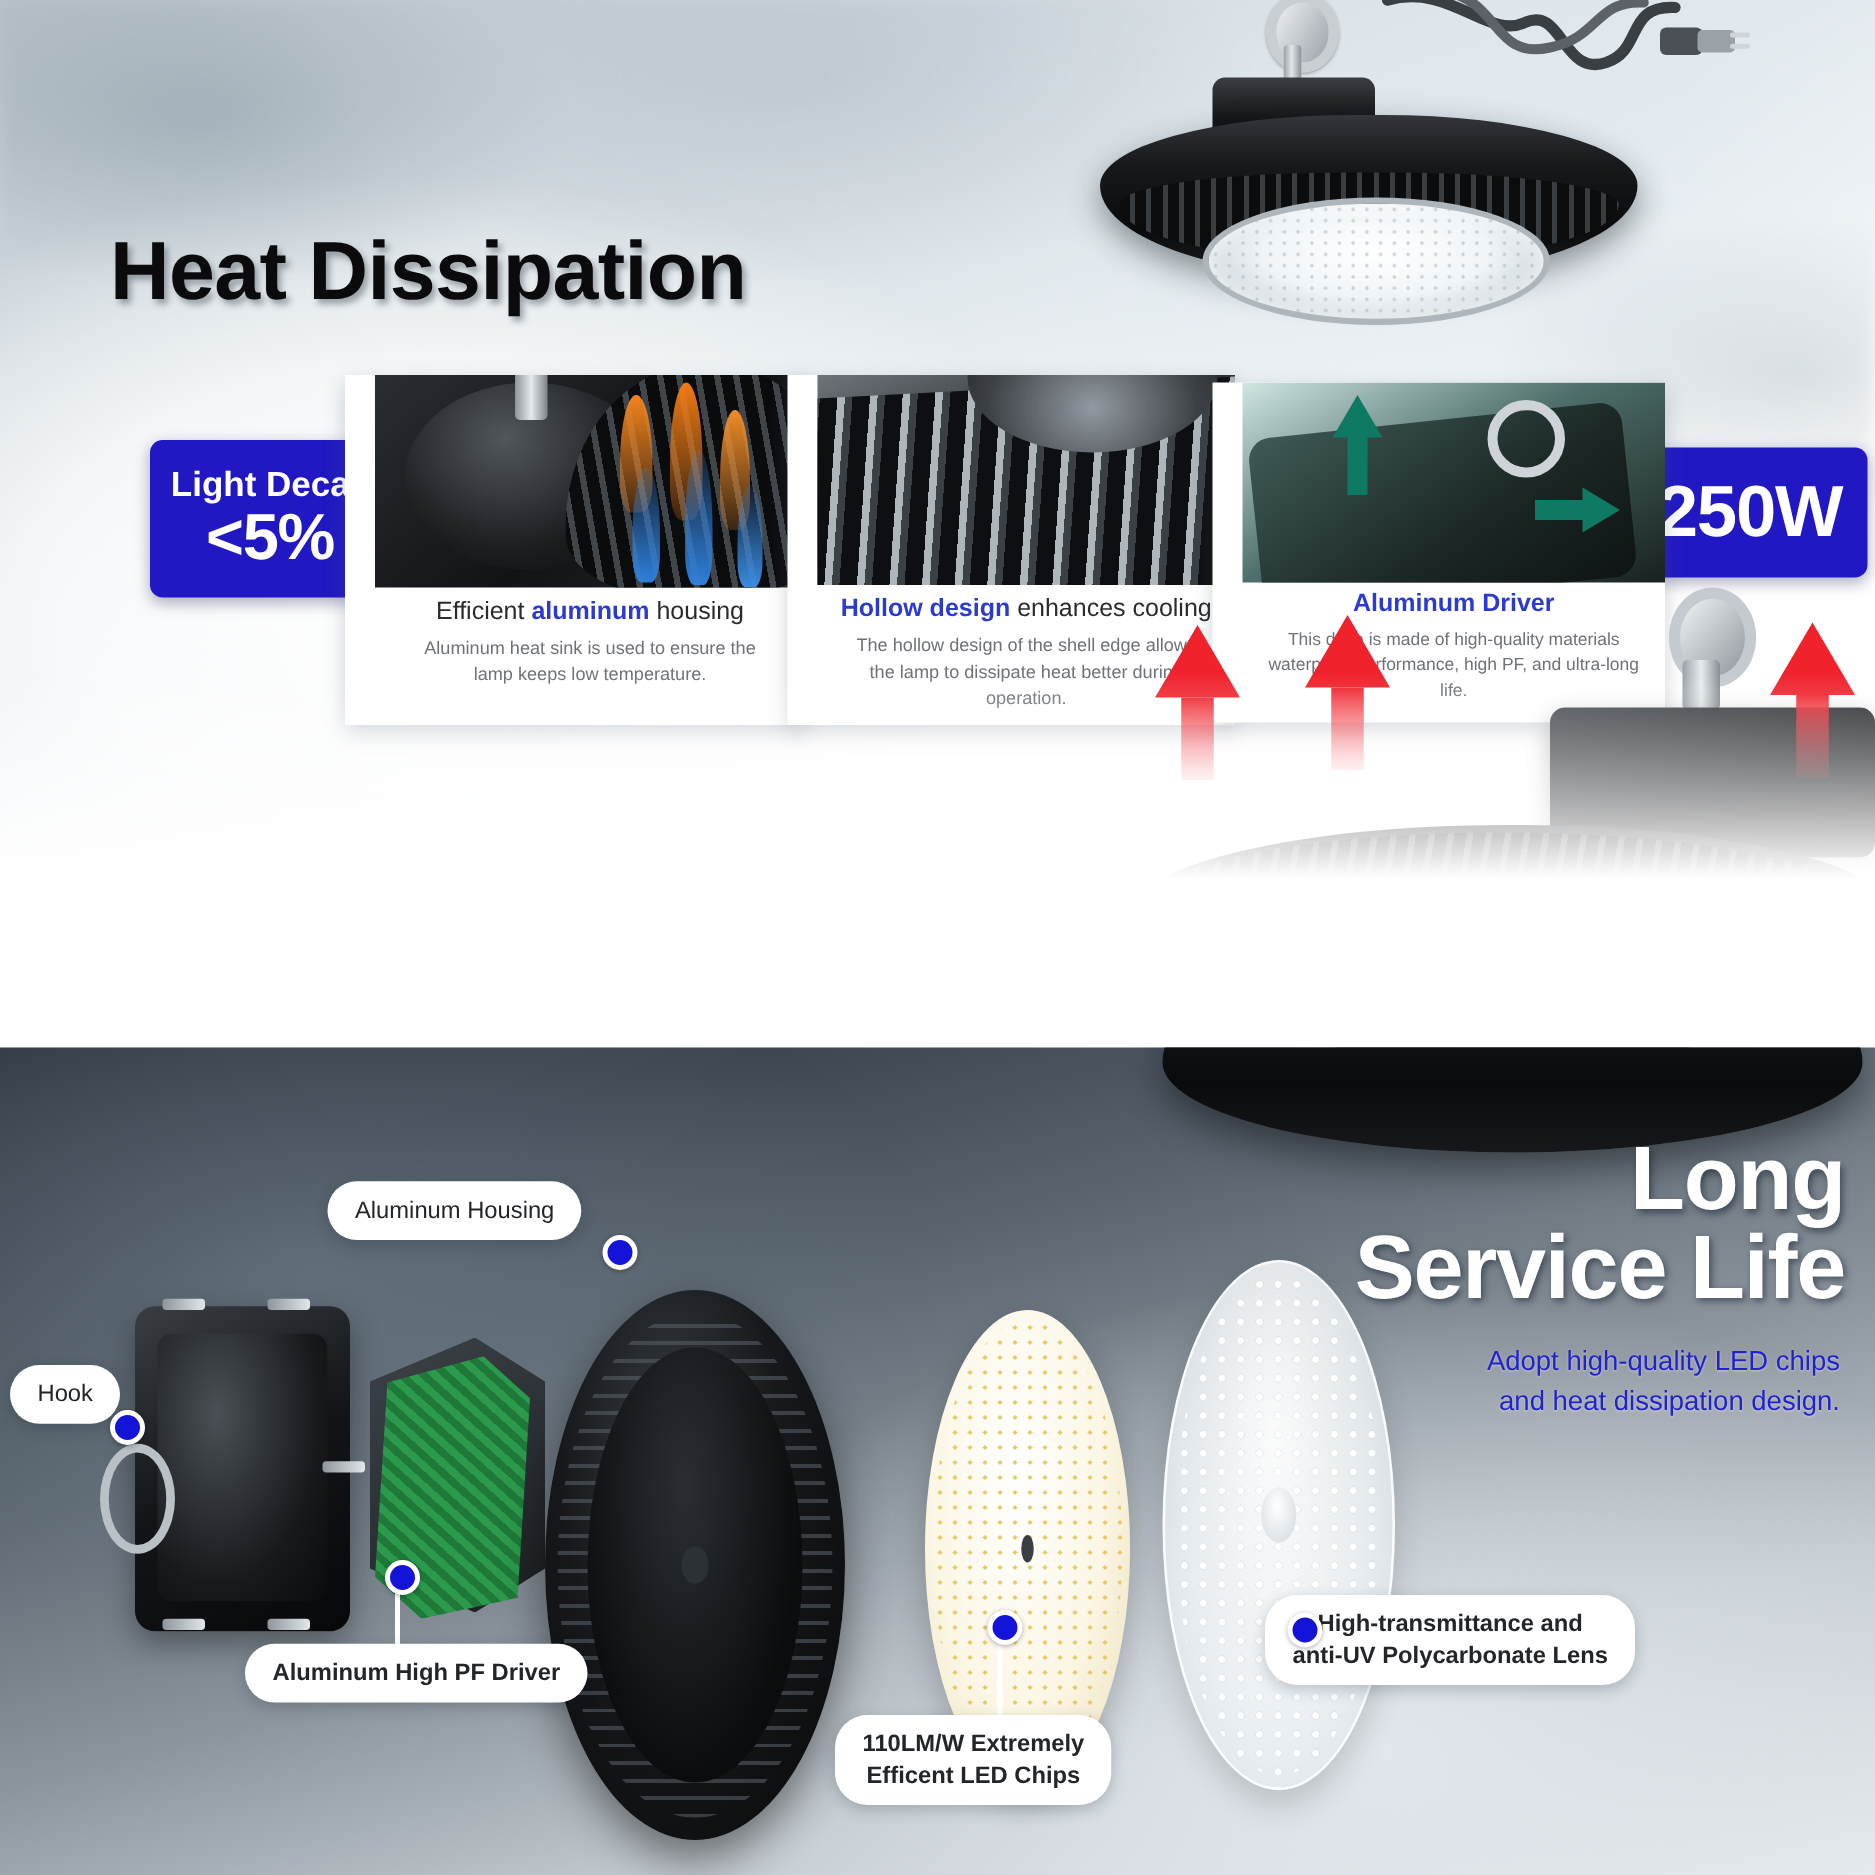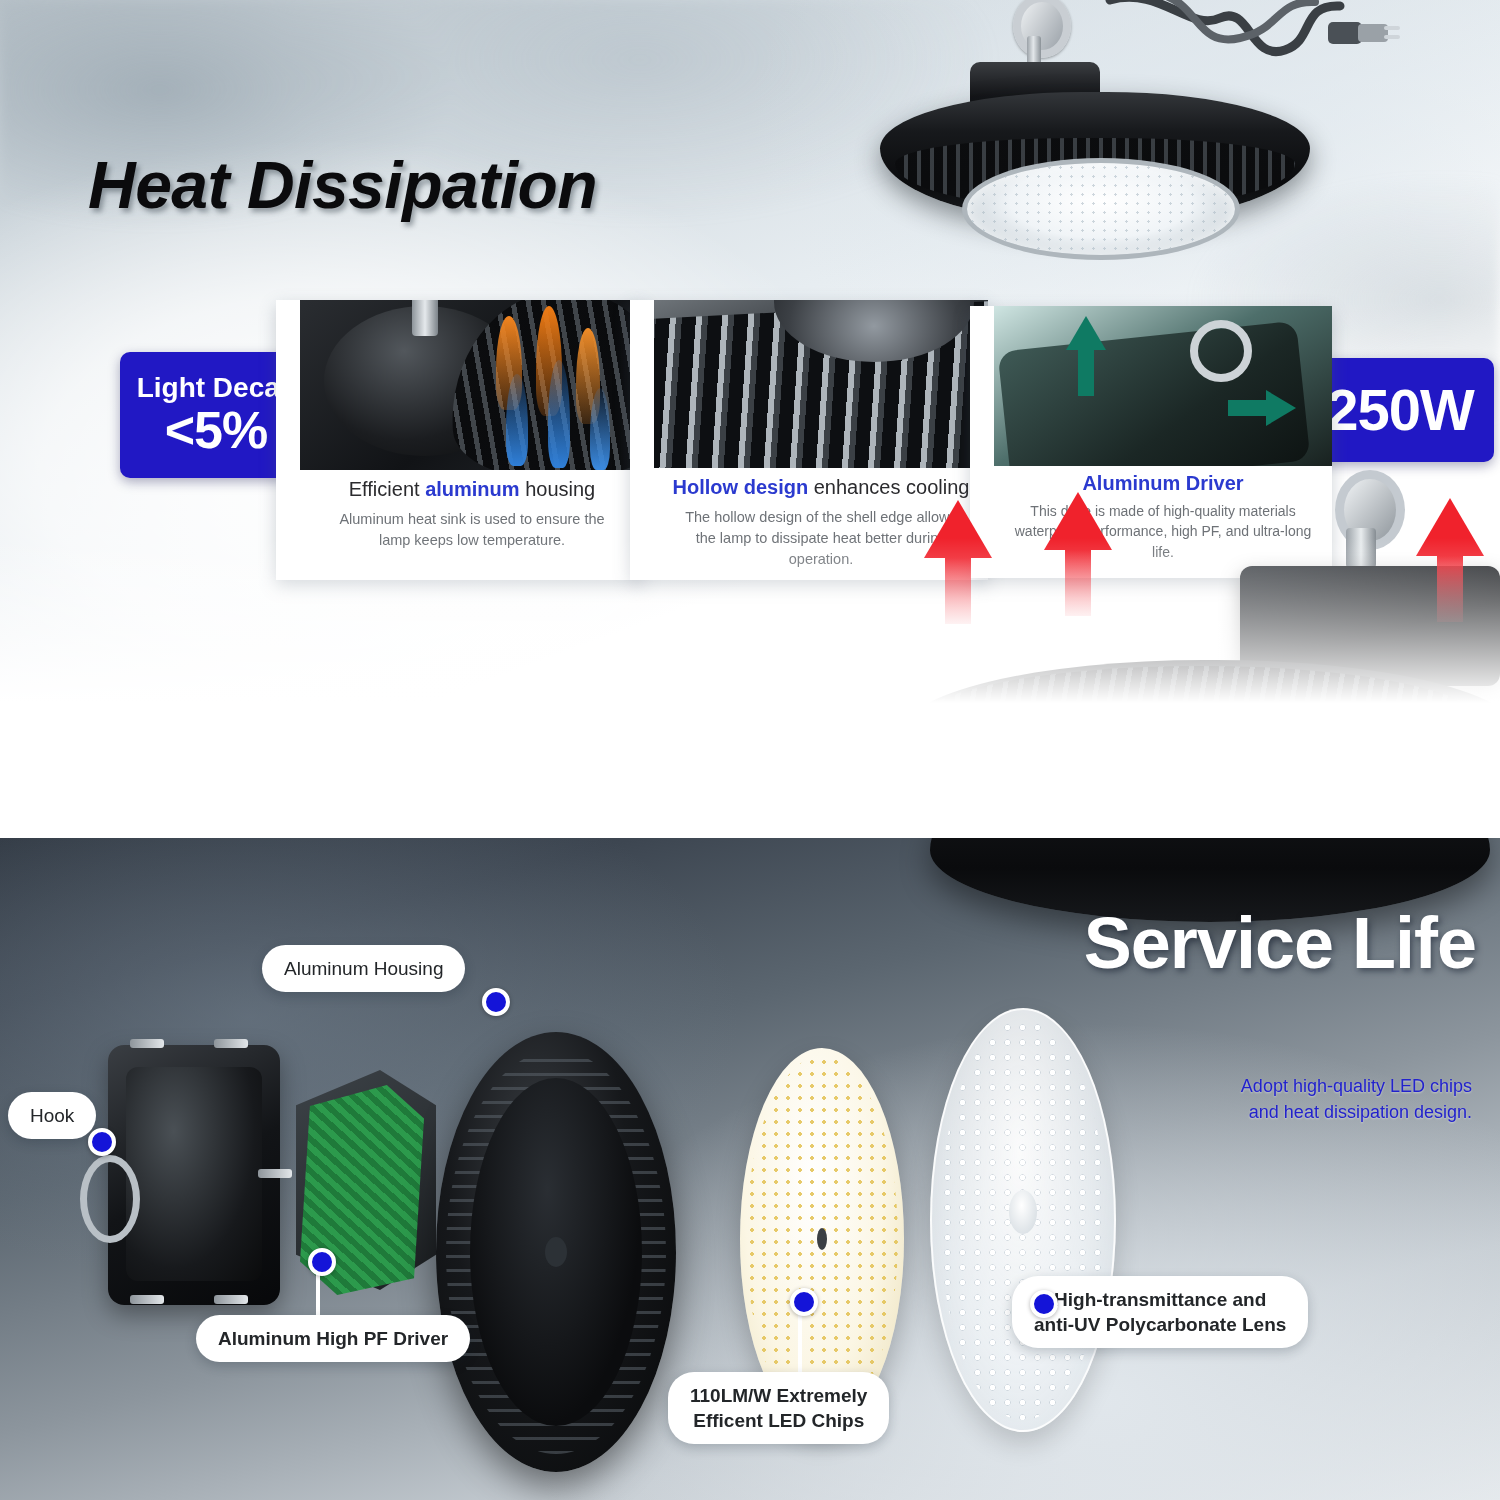--- a/index.html
+++ b/index.html
@@ -26,25 +26,24 @@
       radial-gradient(ellipse 360px 180px at 1440px 300px, rgba(160,174,184,0.35), rgba(255,255,255,0) 70%);
     filter:blur(6px);pointer-events:none;
   }
   .top-white-floor{
     position:absolute;left:0;bottom:0;width:1500px;height:300px;
     background:linear-gradient(180deg,rgba(255,255,255,0) 0%,#ffffff 55%,#ffffff 100%);
     pointer-events:none;
   }
 
   .heat-title{
-    position:absolute;left:88px;top:103px;
+    position:absolute;left:88px;top:134px;
     font-size:66px;font-weight:bold;color:#0b0b0d;letter-spacing:-0.5px;
     text-shadow:3px 4px 5px rgba(60,70,80,0.45);
     white-space:nowrap;
-    font-style:italic;
   }
 
   
   .hero-lamp{position:absolute;left:770px;top:-8px;width:640px;height:300px;}
   .hook-ring{
     position:absolute;left:243px;top:2px;width:42px;height:48px;
     border:8px solid #c9ced3;border-radius:50%;
     background:linear-gradient(120deg,#eef1f3,#9aa1a8);
     box-shadow:0 1px 3px rgba(0,0,0,.35);
   }
@@ -177,21 +176,21 @@
     box-shadow:0 14px 30px rgba(0,0,0,.4);
   }
 
   .ls-title{
     position:absolute;right:24px;top:908px;text-align:right;
     font-size:72px;font-weight:bold;color:#ffffff;line-height:0.98;letter-spacing:-1px;
     text-shadow:2px 3px 6px rgba(20,30,45,.55);
   }
   .ls-sub{
     position:absolute;right:28px;top:1073px;text-align:right;
-    font-size:18px;color:#2222cc;line-height:1.45;
+    font-size:22px;color:#2222cc;line-height:1.45;
     text-shadow:0 1px 2px rgba(255,255,255,.45);
   }
 
   
   .part{position:absolute;}
   .p-hook-housing{left:108px;top:1045px;width:172px;height:260px;border-radius:16px;
     background:linear-gradient(150deg,#3a3e43,#121417 50%,#07080a);
     box-shadow:0 10px 24px rgba(0,0,0,.35);}
   .p-hook-inner{position:absolute;left:18px;top:22px;width:136px;height:214px;border-radius:12px;
     background:radial-gradient(ellipse at 35% 30%,#4a5055,#17191c 65%,#0a0b0c);}
@@ -401,20 +400,21 @@
   <div class="leader" style="left:798px;top:1300px;width:4px;height:78px;"></div>
   <div class="callout co-led center">110LM/W Extremely
 Efficent LED Chips</div>
   <div class="dot" style="left:790px;top:1288px;"></div>
 
   <div class="callout co-lens center">High-transmittance and
 anti-UV Polycarbonate Lens</div>
   <div class="dot" style="left:1030px;top:1290px;"></div>
 
   <div class="ls-title">
+    <div>Long</div>
     <div>Service Life</div>
   </div>
   <div class="ls-sub">
     <div>Adopt high-quality LED chips</div>
     <div>and heat dissipation design.</div>
   </div>
 
 </div>
 
 </body></html>

